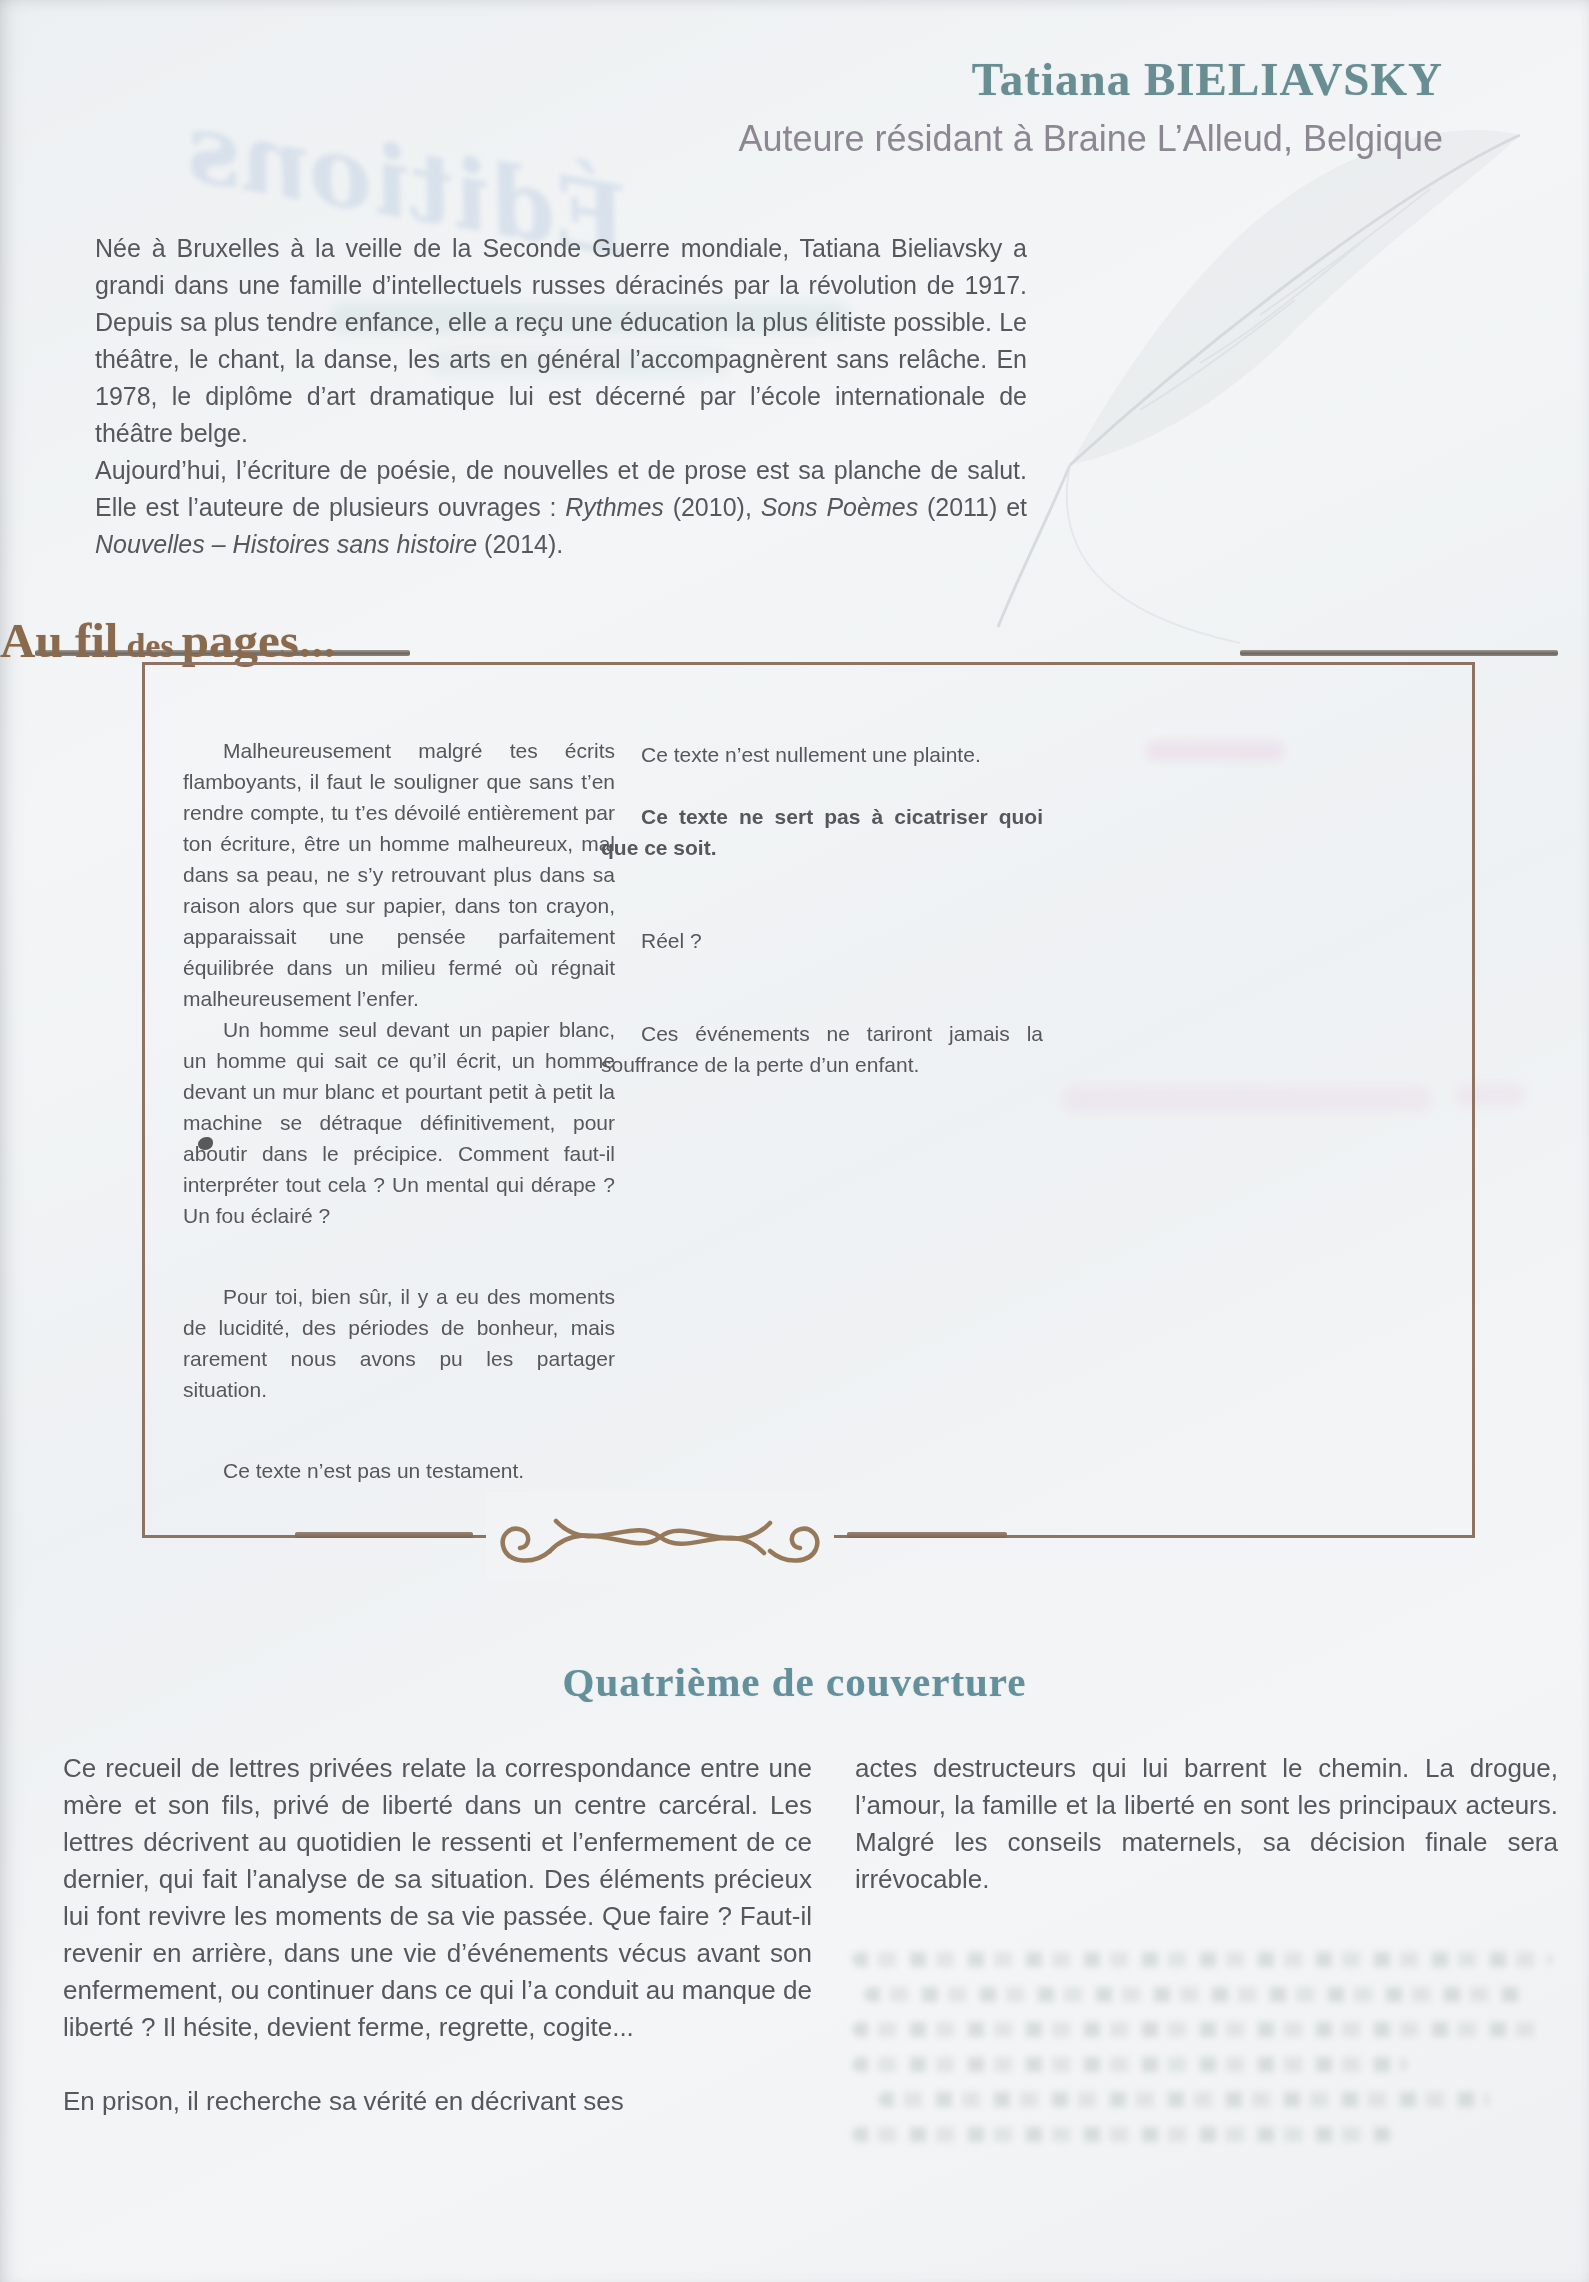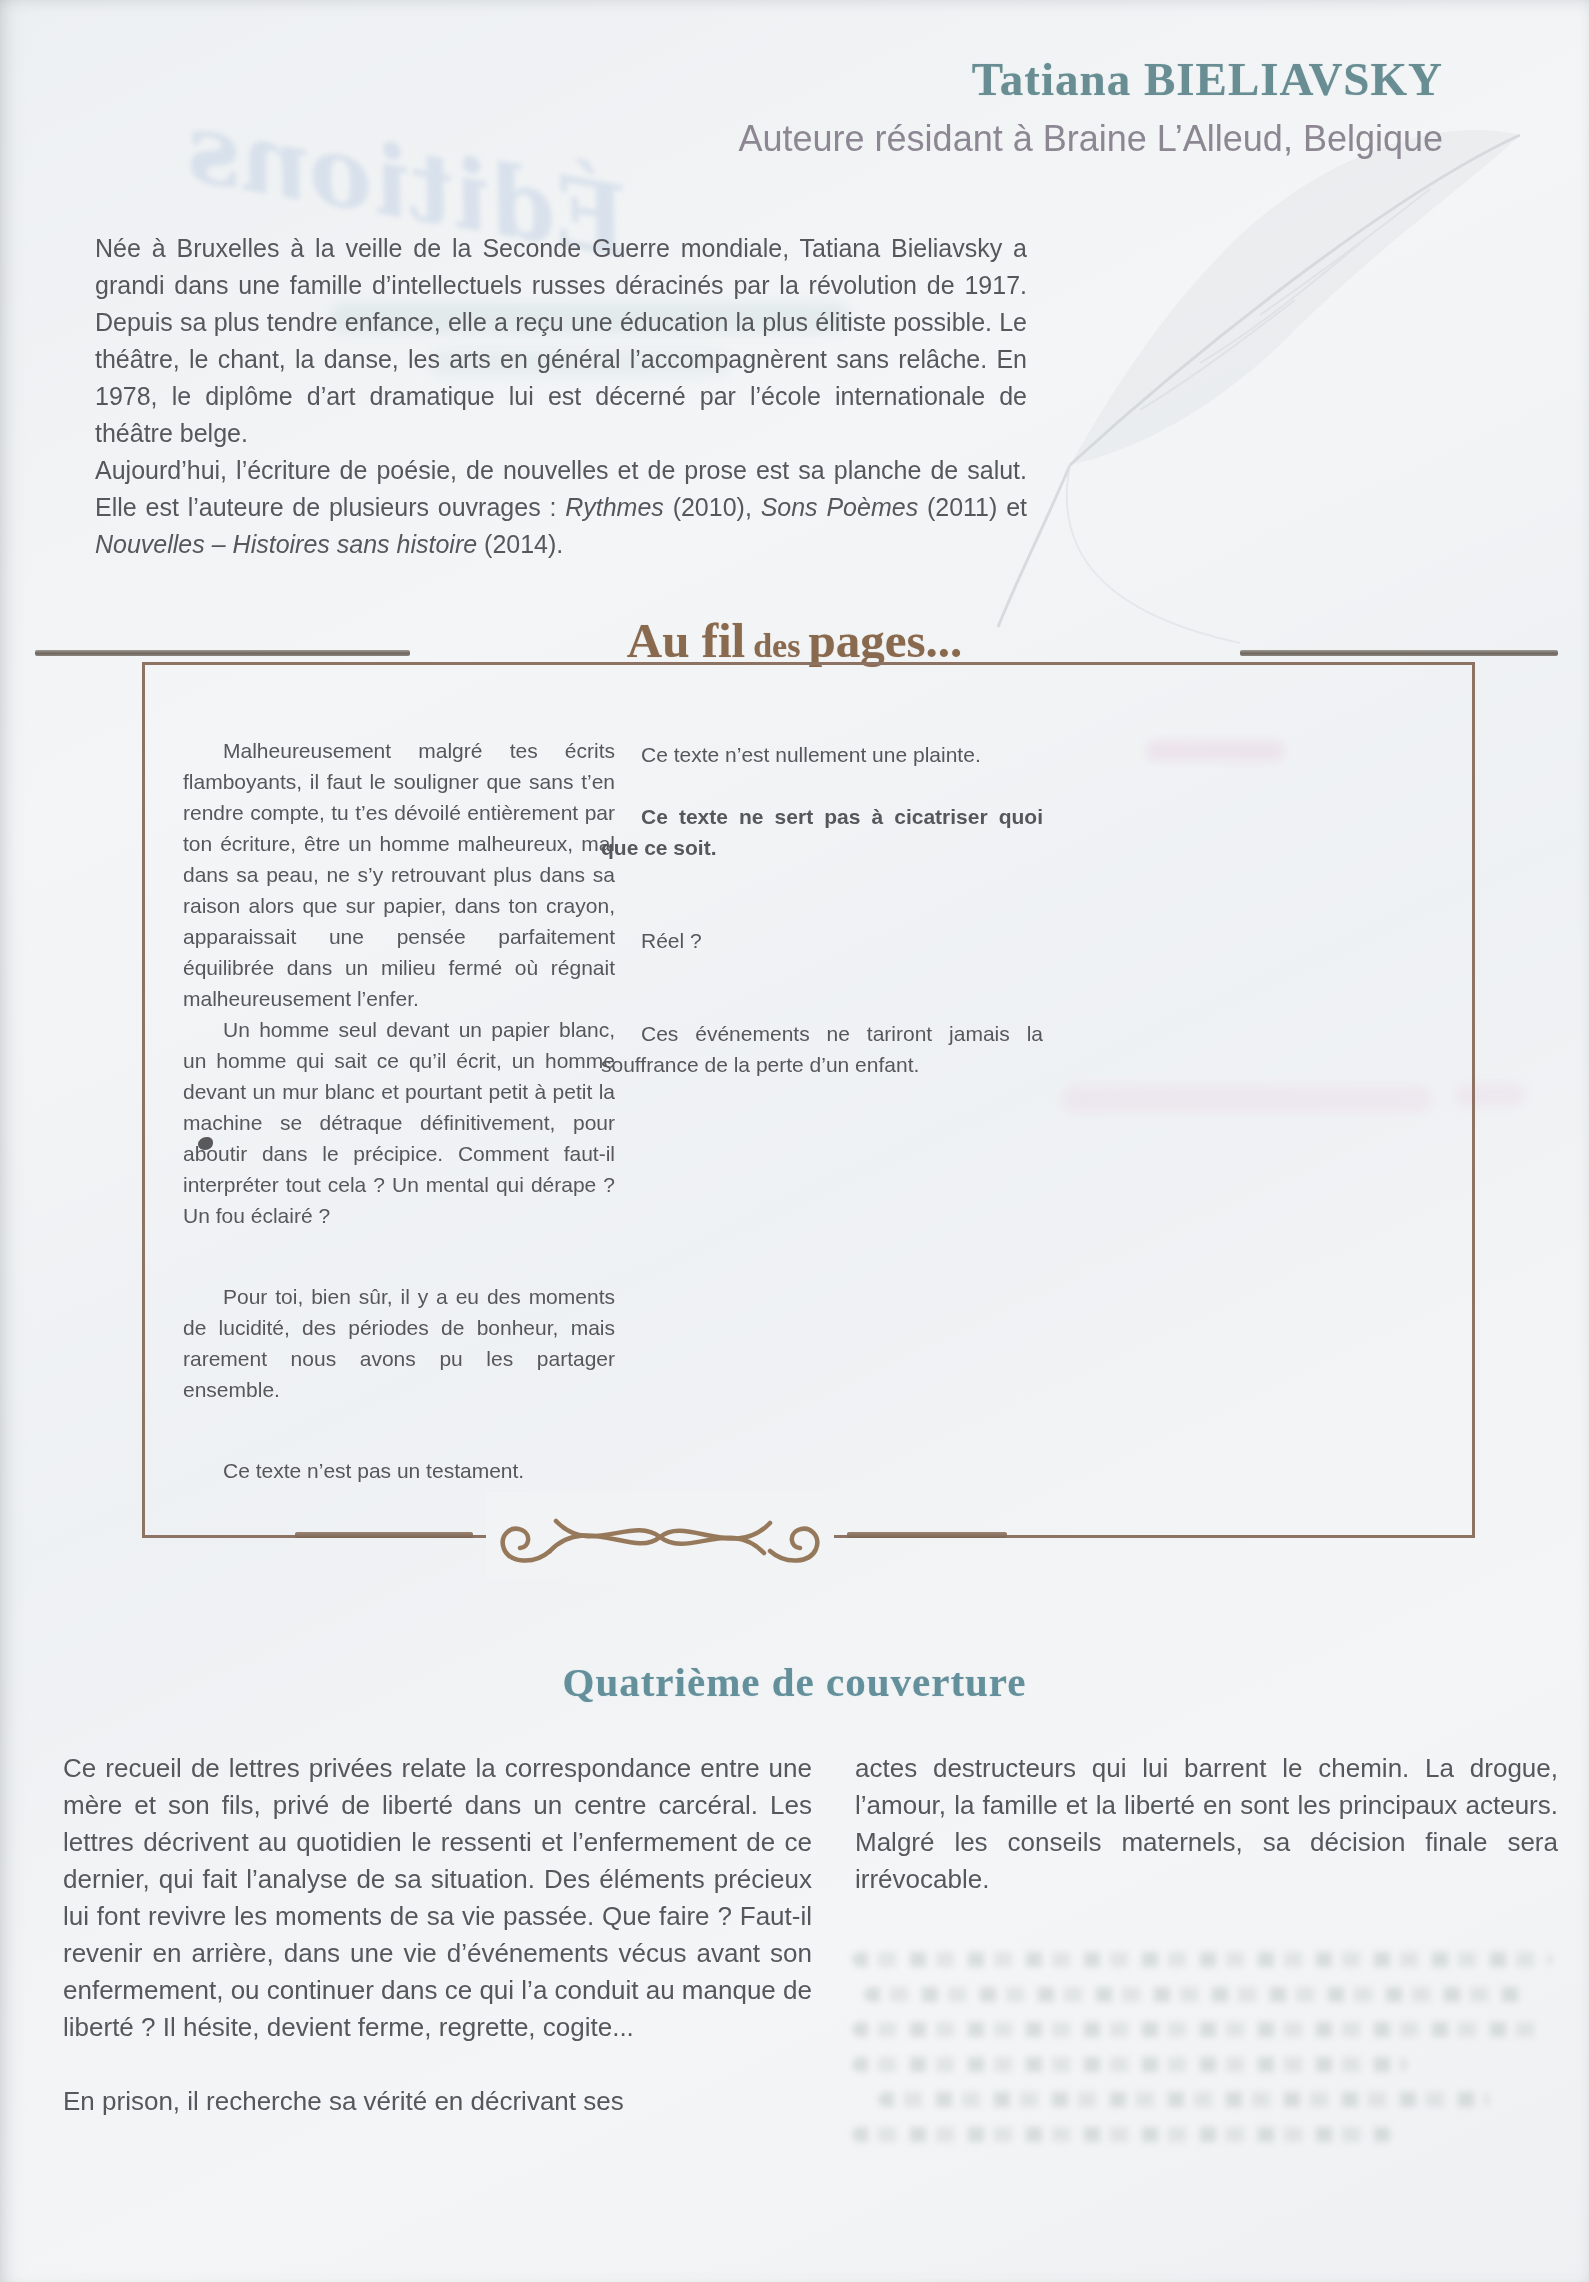--- a/index.html
+++ b/index.html
@@ -56,21 +56,21 @@
   .author-subtitle { font-size:36px; color:#8d8793; margin-top:13px; }
 
   
   .bio { position:absolute; left:95px; top:230px; width:932px; z-index:2;
          font-size:25px; line-height:37px; text-align:justify; }
   .bio p { margin:0; }
   .book-title { font-style:italic; }
 
   
   .au-fil-heading {
-    position:absolute; top:612px; left:0; width:100%; text-align:center; z-index:2;
+    position:absolute; top:612px; left:0; width:100%; text-align:left; z-index:2;
     font-family:"Liberation Serif","DejaVu Serif",serif; font-weight:bold; color:#8a6a4e;
     text-shadow:0 0 1px rgba(138,106,78,.4);
   }
   .t-big { font-size:49px; }
   .t-small { font-size:34px; padding:0 8px; }
   .rule { position:absolute; height:6px; z-index:2; border-radius:2px;
           background:linear-gradient(to bottom,#a09a92,#6e6862 55%,#8c847b); }
   .rule-left  { left:35px;  top:650px; width:375px; }
   .rule-right { left:1240px; top:650px; width:318px; }
 
@@ -147,21 +147,21 @@
   </div>
 
   <div class="rule rule-left"></div>
   <h2 class="au-fil-heading" style="margin:0;"><span class="t-big">Au fil</span><span class="t-small">des</span><span class="t-big">pages...</span></h2>
   <div class="rule rule-right"></div>
 
   <div class="quote-box">
     <div class="box-col col-a">
       <p>Malheureusement malgré tes écrits flamboyants, il faut le souligner que sans t’en rendre compte, tu t’es dévoilé entièrement par ton écriture, être un homme malheureux, mal dans sa peau, ne s’y retrouvant plus dans sa raison alors que sur papier, dans ton crayon, apparaissait une pensée parfaitement équilibrée dans un milieu fermé où régnait malheureusement l’enfer.</p>
       <p>Un homme seul devant un papier blanc, un homme qui sait ce qu’il écrit, un homme devant un mur blanc et pourtant petit à petit la machine se détraque définitivement, pour aboutir dans le précipice. Comment faut-il interpréter tout cela ? Un mental qui dérape ? Un fou éclairé ?</p>
-      <p class="gap2">Pour toi, bien sûr, il y a eu des moments de lucidité, des périodes de bonheur, mais rarement nous avons pu les partager ensemble.</p>
+      <p class="gap2">Pour toi, bien sûr, il y a eu des moments de lucidité, des périodes de bonheur, mais rarement nous avons pu les partager situation.</p>
       <p class="gap2">Ce texte n’est pas un testament.</p>
     </div>
     <div class="box-col col-b">
       <p>Ce texte n’est nullement une plainte.</p>
       <p class="gap1">Ce texte ne sert pas à cicatriser quoi que ce soit.</p>
       <p class="gap2">Réel ?</p>
       <p class="gap2">Ces événements ne tariront jamais la souffrance de la perte d’un enfant.</p>
     </div>
 
     <div class="flourish-wrap">

